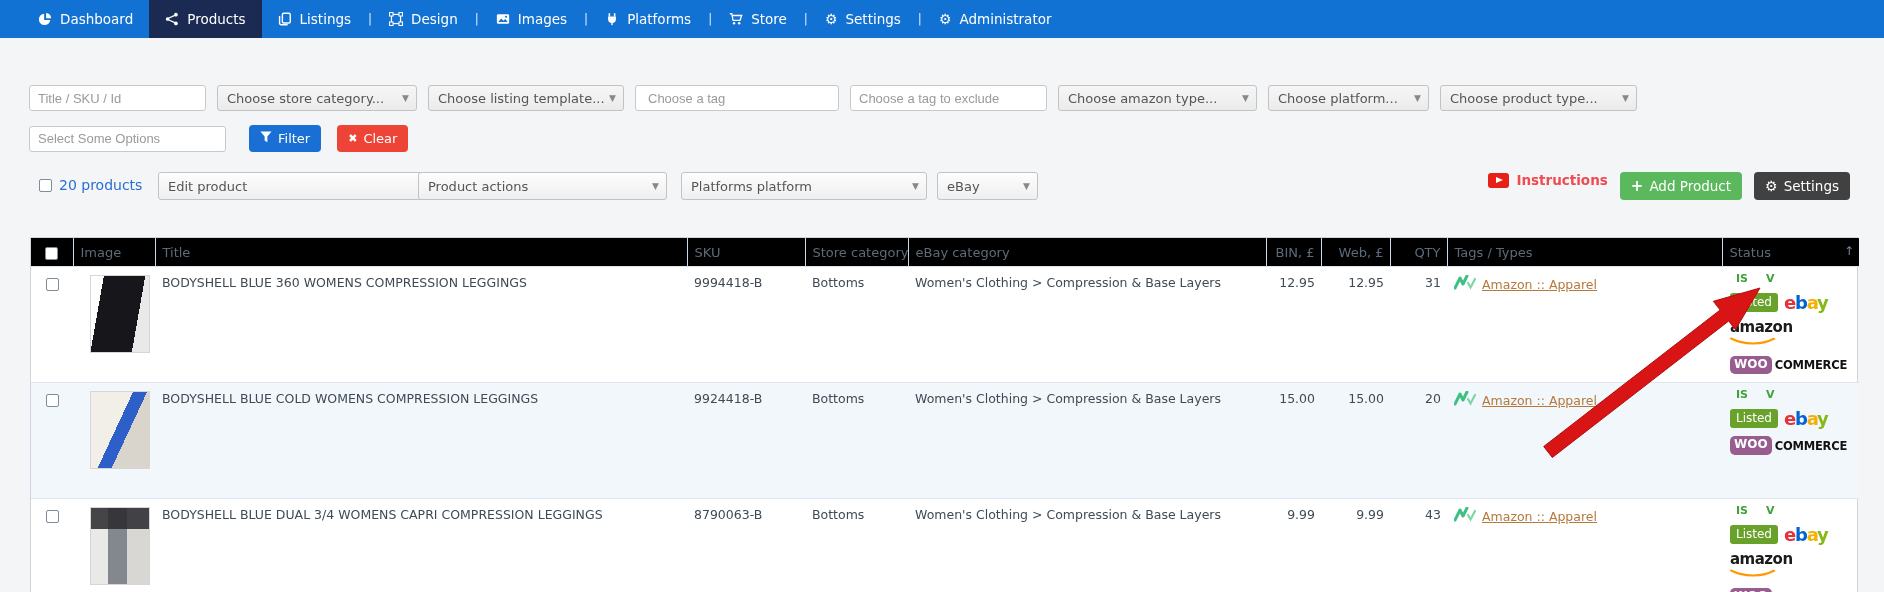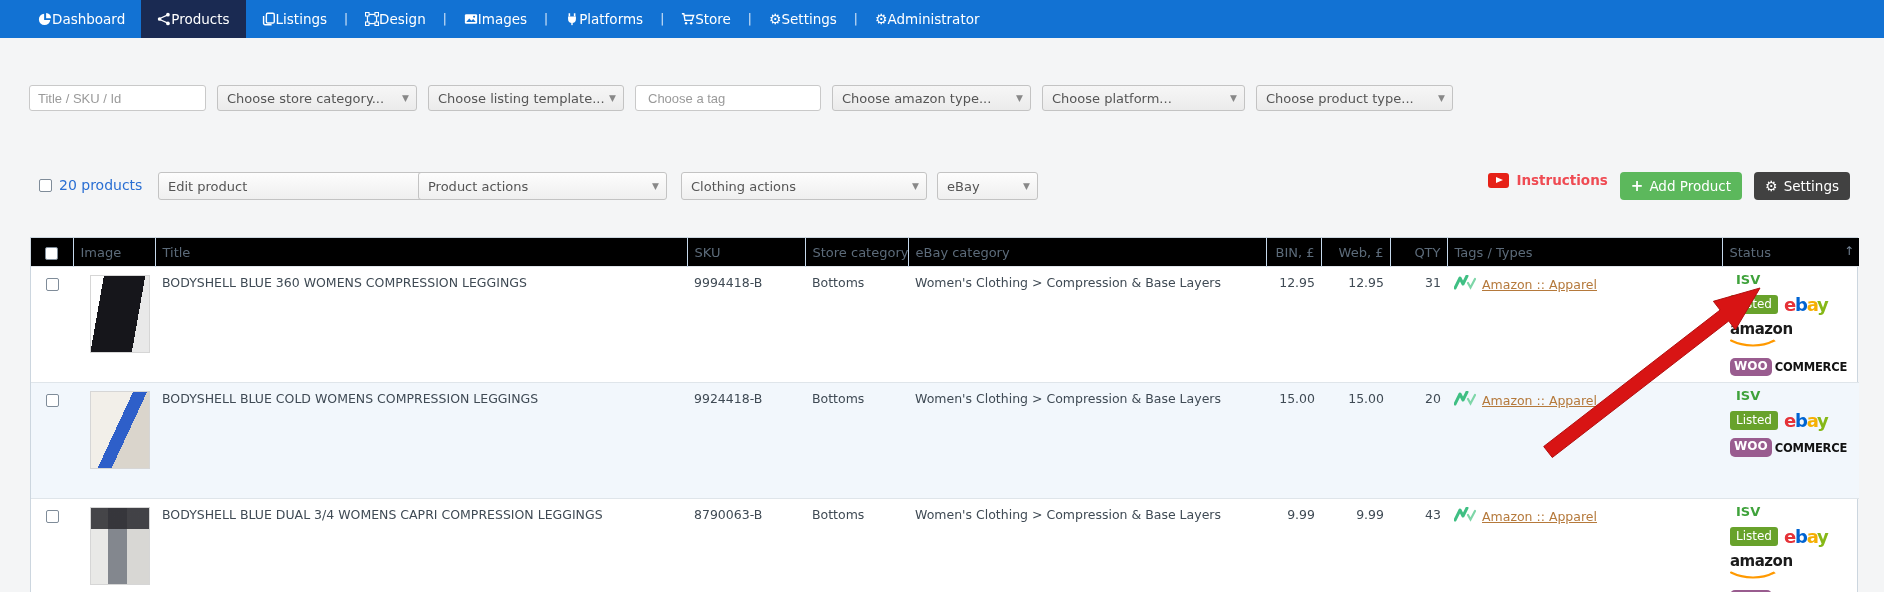--- a/index.html
+++ b/index.html
@@ -10,21 +10,21 @@
     -webkit-font-smoothing:antialiased;
   }
   .stage{position:absolute;inset:0;width:1884px;height:592px;}
 
   
   .topnav{
     position:absolute;top:0;left:0;right:0;height:38px;
     background:#1272d3;display:flex;align-items:stretch;
     padding-left:22px;color:#fff;font-size:13.5px;
   }
-  .nav-item{display:flex;align-items:center;padding:16px 16px;cursor:pointer;white-space:nowrap;}
+  .nav-item{display:flex;align-items:center;gap:8px;padding:16px 16px;cursor:pointer;white-space:nowrap;}
   .nav-item.active{background:#1a2a52;}
   .nav-item .nicon{display:inline-flex;align-items:center;}
   .nav-sep{display:flex;align-items:center;color:rgba(255,255,255,.85);font-size:12px;padding:0 1px;}
   .gear-glyph{font-size:14px;line-height:1;}
 
   
   .filters-row1{position:absolute;top:85px;left:29px;display:flex;}
   .f-field{height:26px;box-sizing:border-box;margin-right:11px;font-size:13px;}
   .f-input{
     background:#fff;border:1px solid #c9c9c9;border-radius:3px;
@@ -87,21 +87,21 @@
     border:1px solid #7f8c99;border-radius:2px;background:#fff;cursor:pointer;vertical-align:middle;
   }
   .thumb{width:58px;height:76px;border:1px solid #d6d6d6;margin:0 0 0 10px;background:#fff;}
   .thumb-0{background:linear-gradient(100deg,#ffffff 18%,#16161b 18% 76%,#e9e9e9 76%);}
   .thumb-1{background:linear-gradient(115deg,#f2efe9 45%,#2e5fc9 45% 60%,#dad5cc 60%);}
   .thumb-2{background:linear-gradient(180deg,rgba(40,40,45,.85) 0 28%,rgba(0,0,0,0) 28%),linear-gradient(90deg,#e9e9e7 30%,#83878e 30% 62%,#d8d7d4 62%);}
   .tags-cell{display:flex;align-items:center;gap:6px;}
   a.tag-link{color:#b5793b;font-size:12.5px;text-decoration:underline;cursor:pointer;white-space:nowrap;}
 
   
-  .st1{margin:5px 0 0 14px;display:flex;color:#3fa23b;font-weight:700;font-size:13px;}
+  .st1{margin:5px 0 0 14px;display:flex;gap:18px;color:#3fa23b;font-weight:700;font-size:11px;}
   .stline{margin:8px 0 0 8px;display:flex;align-items:center;gap:6px;}
   .badge-listed{background:#68a22b;color:#fff;font-size:12px;padding:2px 6px 3px;border-radius:3px;line-height:1.2;}
   .ebay-logo{font-weight:700;font-size:18px;letter-spacing:-1.2px;line-height:1;}
   .amz{display:inline-flex;flex-direction:column;align-items:flex-start;line-height:1;}
   .amz-text{font-weight:700;font-size:15px;letter-spacing:-0.5px;color:#1b1b1b;}
   .woo-badge{background:#995c8f;color:#fff;font-weight:800;font-size:12px;padding:1px 4px 2px;border-radius:5px;line-height:1.3;}
   .woo-text{font-weight:800;font-size:11.5px;color:#121212;letter-spacing:-0.2px;}
 
   
   .arrow-overlay{position:absolute;inset:0;pointer-events:none;z-index:50;}
@@ -206,51 +206,65 @@
   <div class="filters-row1" id="filtersRow1">
       <input class="f-field f-input" type="text" placeholder="Title / SKU / Id" style="width: 177px;">
       <div class="f-field sel" style="width: 200px;">
         <span>Choose store category...</span>
         <span class="car">▼</span>
       </div>
       <div class="f-field sel" style="width: 196px;">
         <span>Choose listing template...</span>
         <span class="car">▼</span>
       </div>
-      <input class="f-field f-input" type="text" placeholder="Choose a tag" style="width: 186px; padding-left: 12px;">
+      <input class="f-field f-input" type="text" placeholder="Choose a tag" style="width: 204px; padding-left: 12px;">
+      <input class="f-field f-input" type="text" placeholder="Choose a tag to exclude" style="width: 197px;">
       <div class="f-field sel" style="width: 199px;">
         <span>Choose amazon type...</span>
         <span class="car">▼</span>
       </div>
-      <div class="f-field sel" style="width: 203px;">
+      <div class="f-field sel" style="width: 161px;">
         <span>Choose platform...</span>
         <span class="car">▼</span>
       </div>
       <div class="f-field sel" style="width: 197px;">
         <span>Choose product type...</span>
         <span class="car">▼</span>
       </div>
     </div>
 
+  <div class="filters-row2">
+    <input class="f-field f-input" style="width: 197px;" type="text" placeholder="Select Some Options">
+    <button class="btn btn-filter">
+      <span class="funnel"><svg viewBox="0 0 14 14" width="12" height="12">
+            <path fill="#fff" d="M0.5 0.5 H13.5 L8.6 6.5 V13 L5.4 11.2 V6.5 Z"></path>
+          </svg></span>
+      <span>Filter</span>
+    </button>
+    <button class="btn btn-clear">
+      <span class="xmark">✖</span>
+      <span>Clear</span>
+    </button>
+  </div>
 
   <div class="toolbar">
     <span class="tb-count">
       <input type="checkbox" style="">
       <a>20 products</a>
     </span>
     <div class="sel tb-sel" style="left:129px;width:282px">
       <span>Edit product</span>
       <span class="car">▼</span>
     </div>
     <div class="sel tb-sel" style="left:389px;width:249px">
       <span>Product actions</span>
       <span class="car">▼</span>
     </div>
     <div class="sel tb-sel" style="left:652px;width:246px">
-      <span>Clothing actions</span>
+      <span>Platforms platform</span>
       <span class="car">▼</span>
     </div>
     <div class="sel tb-sel" style="left:908px;width:101px">
       <span>eBay</span>
       <span class="car">▼</span>
     </div>
     <div class="tb-right">
       <span class="instructions">
         <span class="yt"></span>
         <span>Instructions</span>

